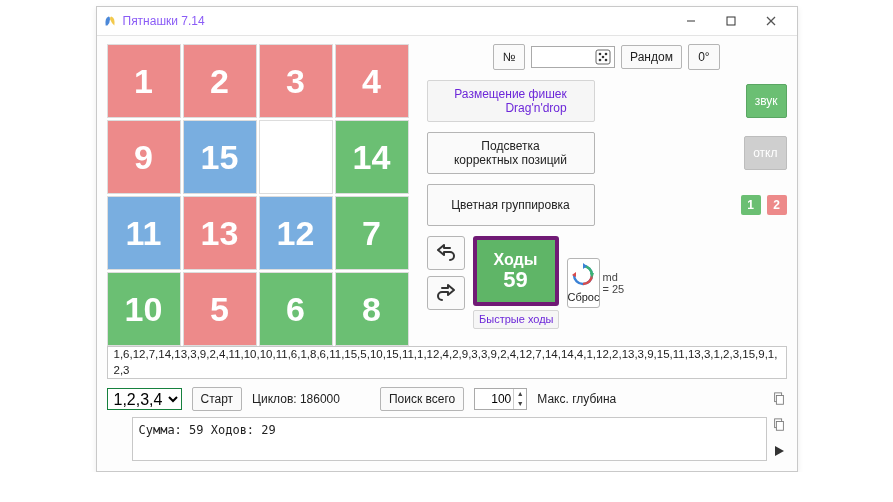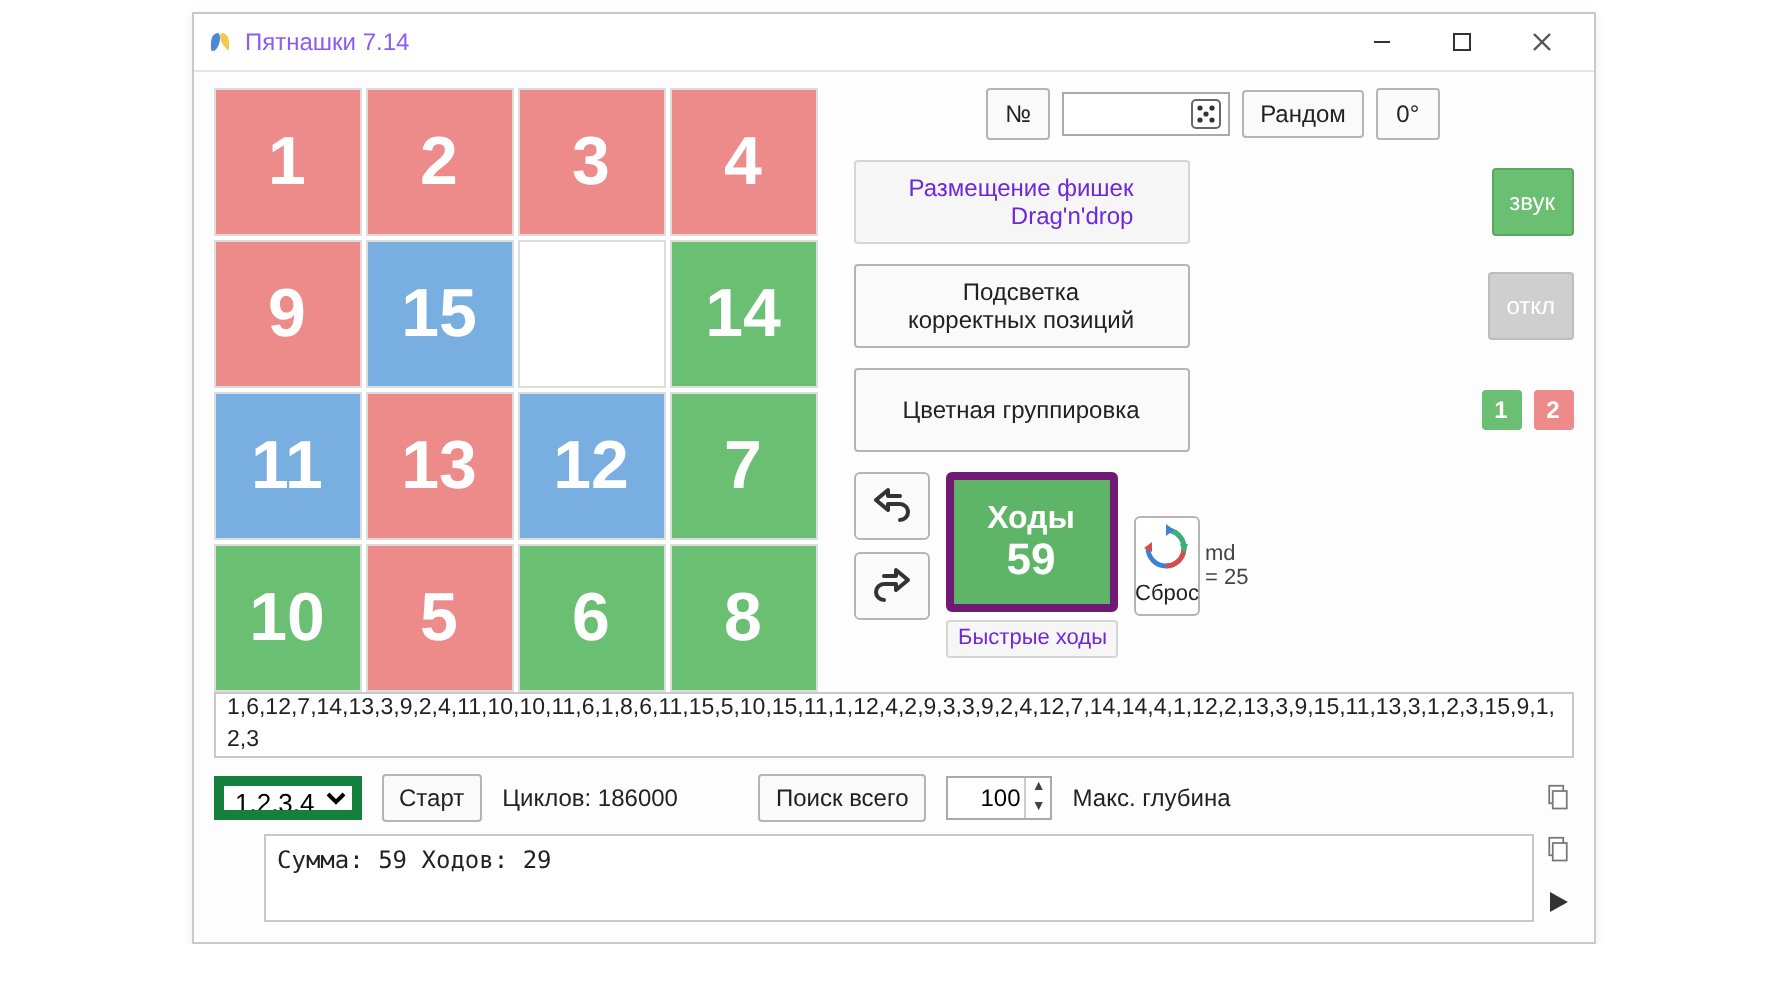--- a/index.html
+++ b/index.html
@@ -200,23 +200,23 @@
     background: #fff;
   }
 
   .controls-row {
     margin-top: 8px;
     display: flex;
     align-items: center;
     gap: 10px;
   }
   .select {
-    border: 5px solid #15803d;
+    border: 1px solid #15803d;
     height: 22px;
-    font-size: 13px;
+    font-size: 16px;
     padding: 0 2px;
     background: #fff;
   }
   .spinner {
     display: inline-flex;
     border: 1px solid #aaa;
     height: 20px;
     background: #fff;
   }
   .spinner input {

